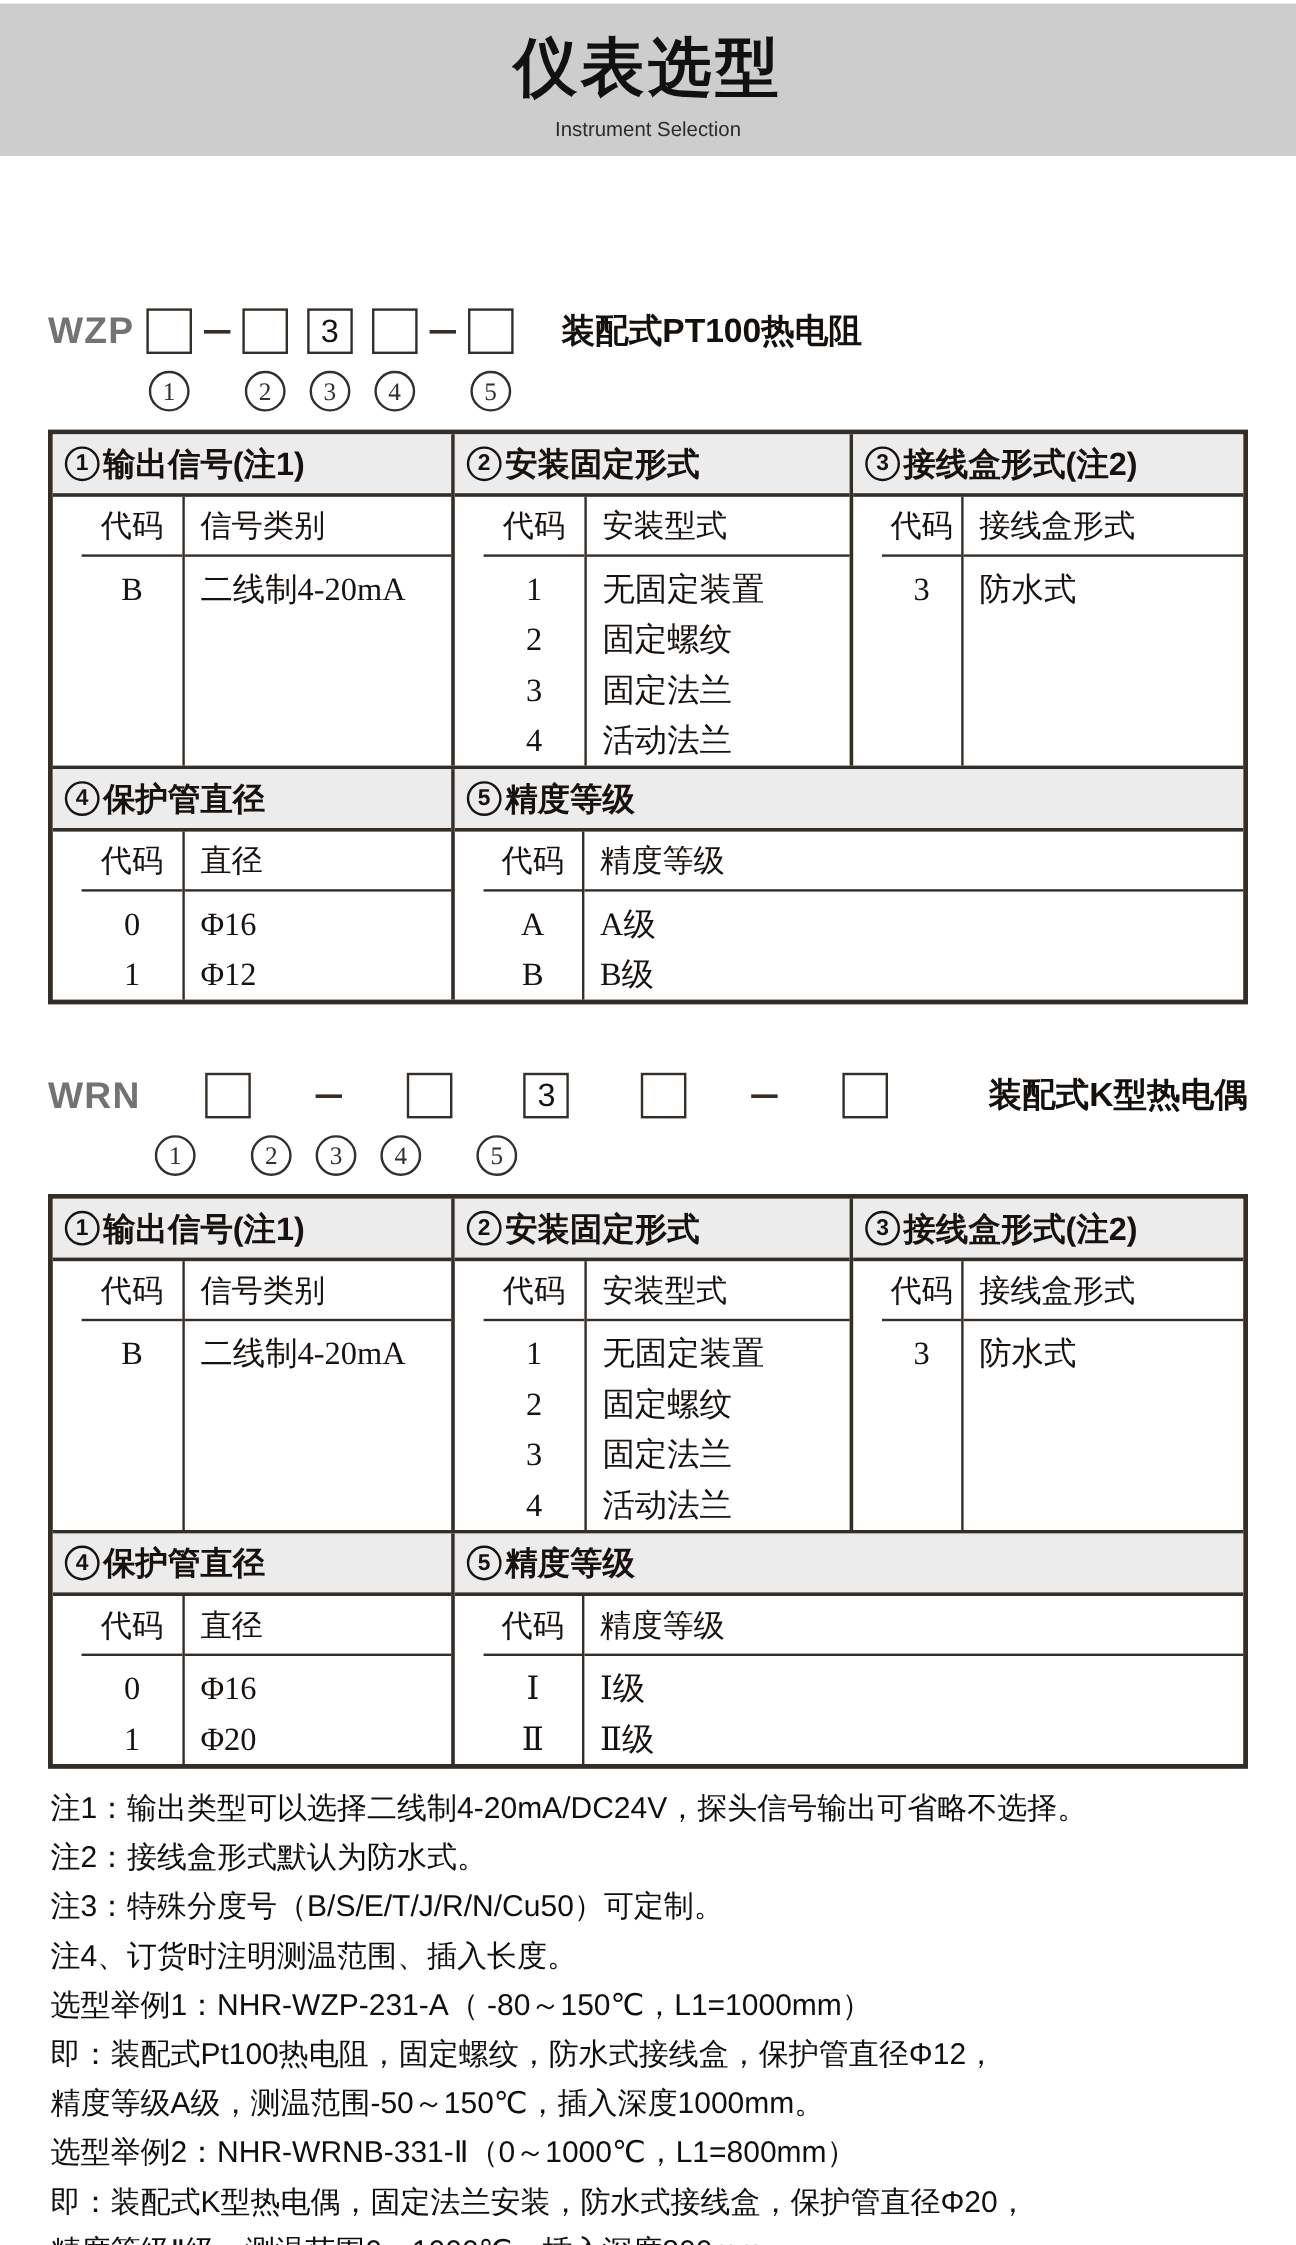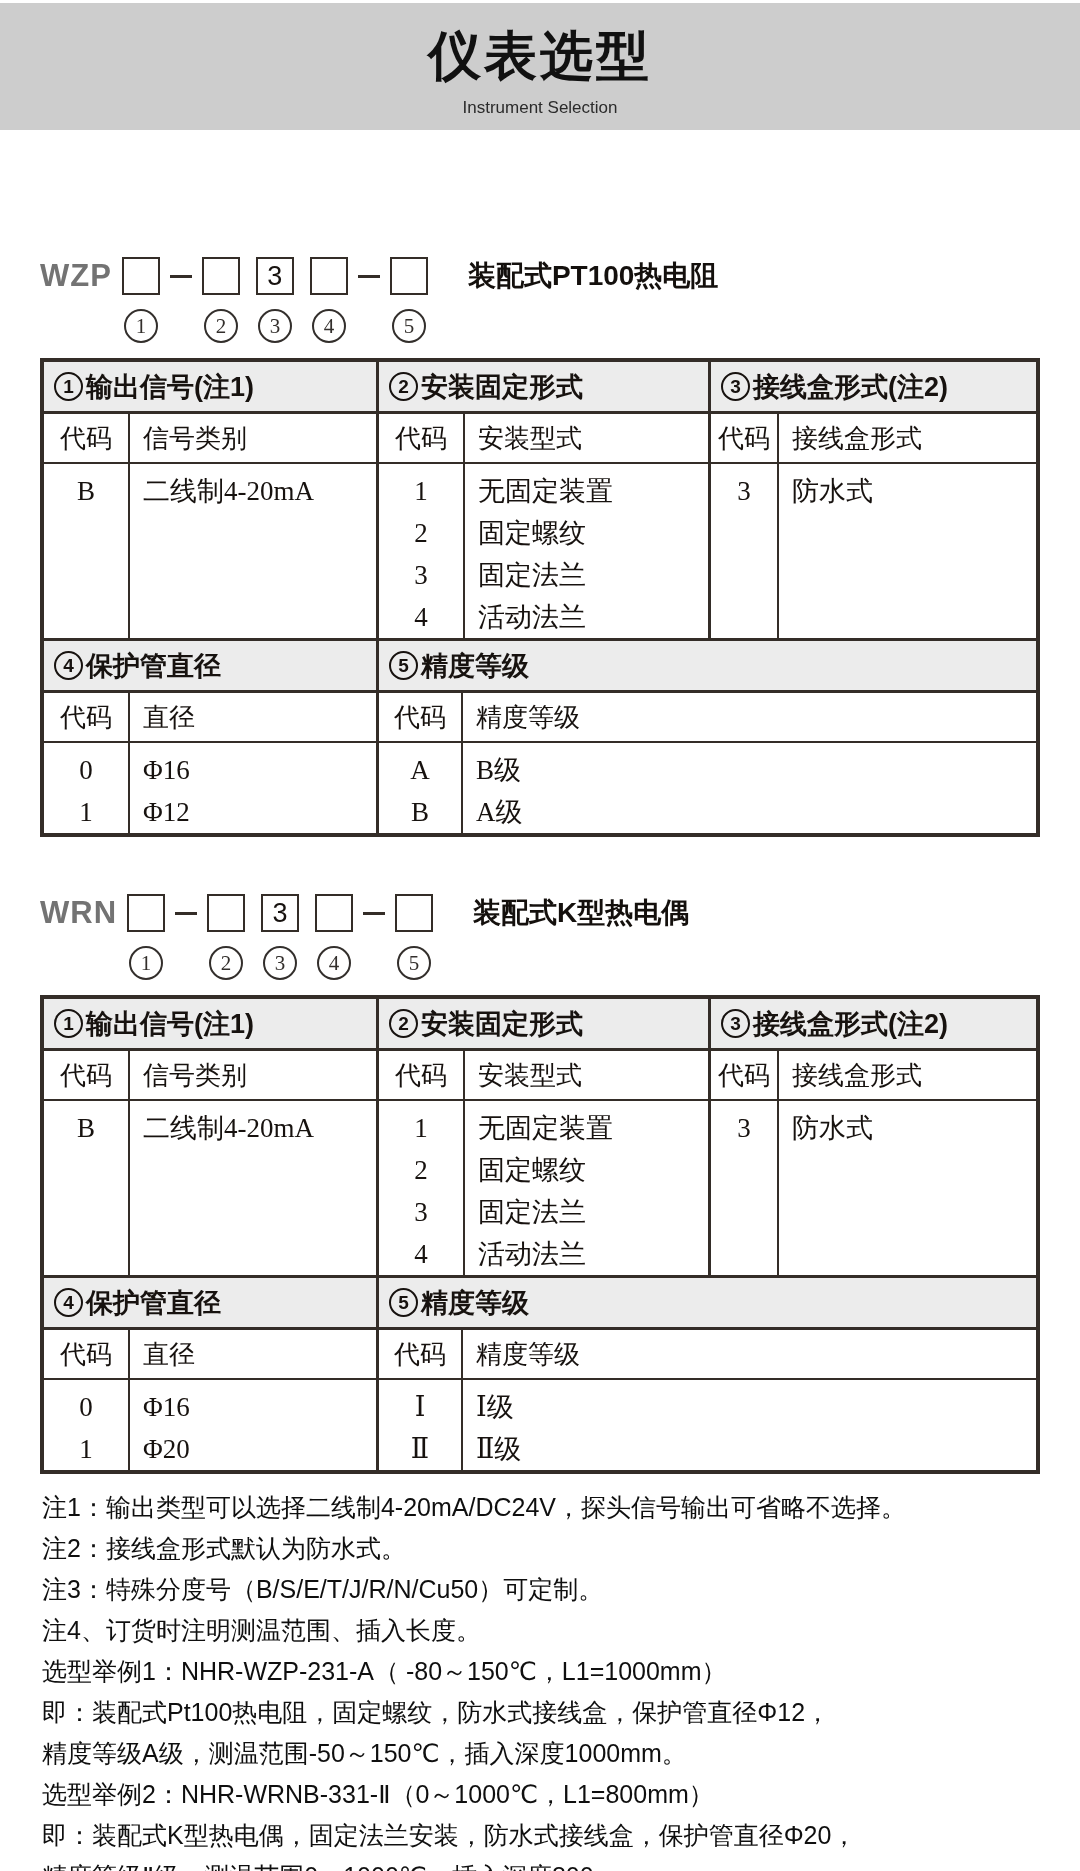--- a/index.html
+++ b/index.html
@@ -16,21 +16,21 @@
   }
   
   .banner{margin-top:3px;height:127px;background:var(--banner);text-align:center;}
   .banner-title{font-size:53px;font-weight:700;letter-spacing:3px;color:#111;padding-top:18px;}
   .banner-subtitle{font-size:17px;color:#2b2b2b;margin-top:5px;}
   
   .content{margin:0 40px;}
   
   .code-line{display:flex;align-items:center;height:40px;}
   .code-line.first{margin-top:126px;}
-  .code-line.second{margin-top:56px;}
+  .code-line.second{margin-top:56px;justify-content:space-between;}
   .prefix{flex:0 0 62px;font-size:31px;font-weight:600;letter-spacing:1px;color:#737373;}
   .cbox{flex:0 0 38px;width:38px;height:38px;box-sizing:border-box;border:2px solid var(--line);
         margin-left:10px;display:flex;align-items:center;justify-content:center;
         font-size:27px;color:var(--ink);}
   .cbox.gap-wide{margin-left:16px;}
   .dash{flex:0 0 22px;width:22px;height:3px;background:var(--line);margin-left:10px;}
   .code-label{margin-left:40px;font-size:28px;font-weight:600;color:#14100d;white-space:nowrap;}
   
   .marker-row{display:flex;align-items:center;margin-top:12px;height:36px;}
   .ghost{visibility:hidden;}
@@ -51,21 +51,21 @@
   .g-title{height:52px;box-sizing:border-box;background:var(--title-bg);
            border-bottom:3px solid var(--line);display:flex;align-items:center;
            padding-left:10px;font-size:27px;font-weight:700;color:var(--ink);white-space:nowrap;}
   .g-num{flex:0 0 29px;width:29px;height:29px;box-sizing:border-box;border:2px solid var(--ink);
          border-radius:50%;display:flex;align-items:center;justify-content:center;
          font-size:19px;font-weight:700;margin-right:3px;}
   .g-body{display:flex;flex:1;}
   .t-top .g-body{height:220px;}
   .t-bottom .g-body{height:131px;}
   .col{display:flex;flex-direction:column;box-sizing:border-box;}
-  .col.code{border-right:2px solid var(--line);}
+  .col.code{border-right:2px solid var(--line);margin-left:24px;}
   .wcode{flex:0 0 86px;width:86px;}
   .wcode-sm{flex:0 0 68px;width:68px;}
   .wcode-5{flex:0 0 84px;width:84px;}
   .col.label{flex:1 1 auto;}
   .sub-cell{height:50px;box-sizing:border-box;border-bottom:2px solid var(--line);
             display:flex;align-items:center;white-space:nowrap;
             font-family:"Liberation Serif","DejaVu Serif",serif;font-size:26px;color:var(--ink);}
   .col.code .sub-cell{justify-content:center;}
   .col.label .sub-cell{padding-left:13px;}
   .data-rows{padding-top:6px;}
@@ -230,22 +230,22 @@
           <div class="col code wcode-5">
             <div class="sub-cell">代码</div>
             <div class="data-rows">
               <div class="data-cell">A</div>
               <div class="data-cell">B</div>
             </div>
           </div>
           <div class="col label">
             <div class="sub-cell">精度等级</div>
             <div class="data-rows">
+              <div class="data-cell">A级</div>
               <div class="data-cell">B级</div>
-              <div class="data-cell">A级</div>
             </div>
           </div>
         </div>
       </div>
     </div>
   </div>
 
   <div class="code-line second">
     <span class="prefix">WRN</span>
     <div class="cbox">

